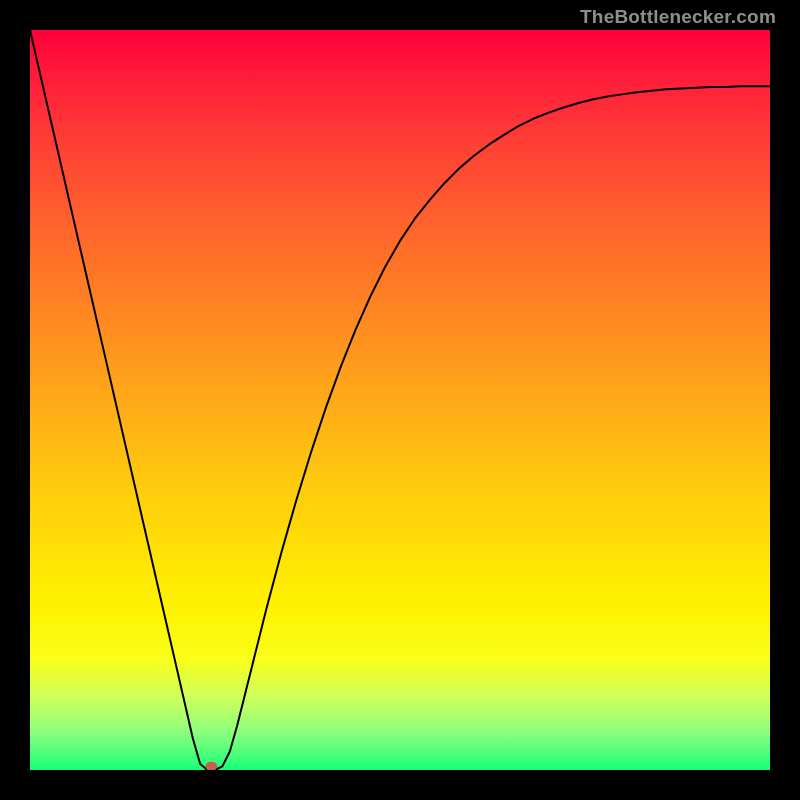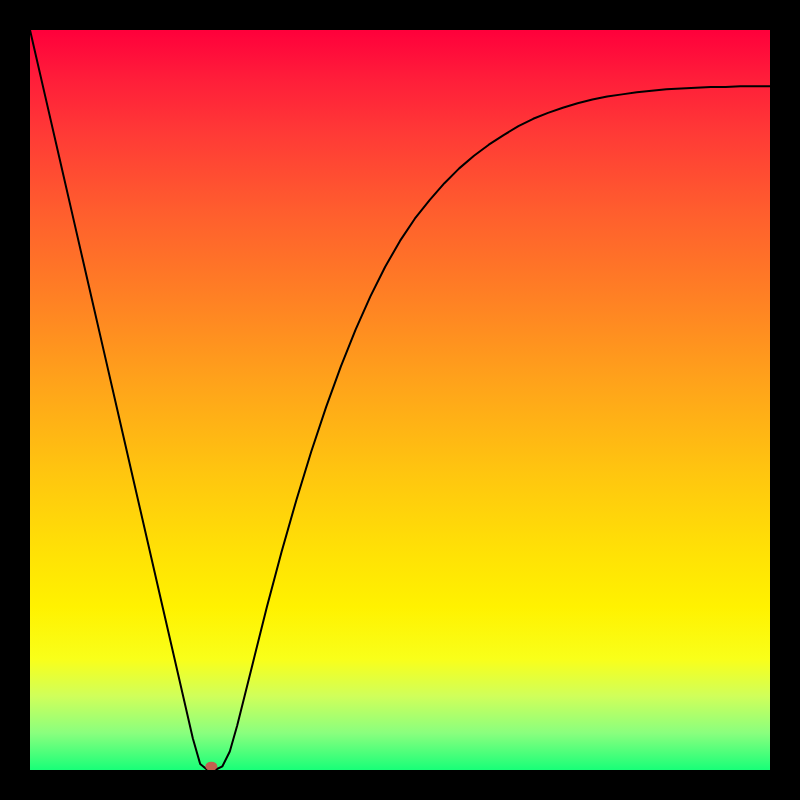--- a/index.html
+++ b/index.html
@@ -67,13 +67,14 @@
 <div class="stage">
 
   <div class="plot-area">
     <div class="gradient-bg"></div>
     <svg class="curve-layer" viewBox="0 0 740 740" preserveAspectRatio="none">
       <path id="curve-path" fill="none" stroke="#000000" stroke-width="2" stroke-linejoin="round" stroke-linecap="round" d="M0.00 0.00 L14.80 64.38 L29.60 128.76 L44.40 193.14 L59.20 257.52 L74.00 321.90 L88.80 386.28 L103.60 450.66 L118.40 515.04 L133.20 579.42 L148.00 643.80 L162.80 708.18 L170.20 734.08 L177.60 740.00 L185.00 740.00 L192.40 736.30 L199.80 721.50 L207.20 695.60 L214.60 666.00 L222.00 636.40 L236.80 577.20 L251.60 521.70 L266.40 469.90 L281.20 421.80 L296.00 377.40 L310.80 336.70 L325.60 299.70 L340.40 266.40 L355.20 236.80 L370.00 210.90 L384.80 188.70 L399.60 170.20 L414.40 153.18 L429.20 138.38 L444.00 125.80 L458.80 114.70 L473.60 105.08 L488.40 96.20 L503.20 88.80 L518.00 82.88 L532.80 77.70 L547.60 73.26 L562.40 69.56 L577.20 66.60 L592.00 64.38 L606.80 62.16 L621.60 60.68 L636.40 59.20 L651.20 58.46 L666.00 57.72 L680.80 56.98 L695.60 56.98 L710.40 56.24 L725.20 56.24 L740.00 56.24"></path>
       <ellipse id="min-marker" rx="6" ry="4.5" cx="181.30" cy="736.30" fill="#c1614f"></ellipse>
     </svg>
   </div>
 
+  <div class="watermark">TheBottlenecker.com</div>
 </div>
 
 </body></html>

